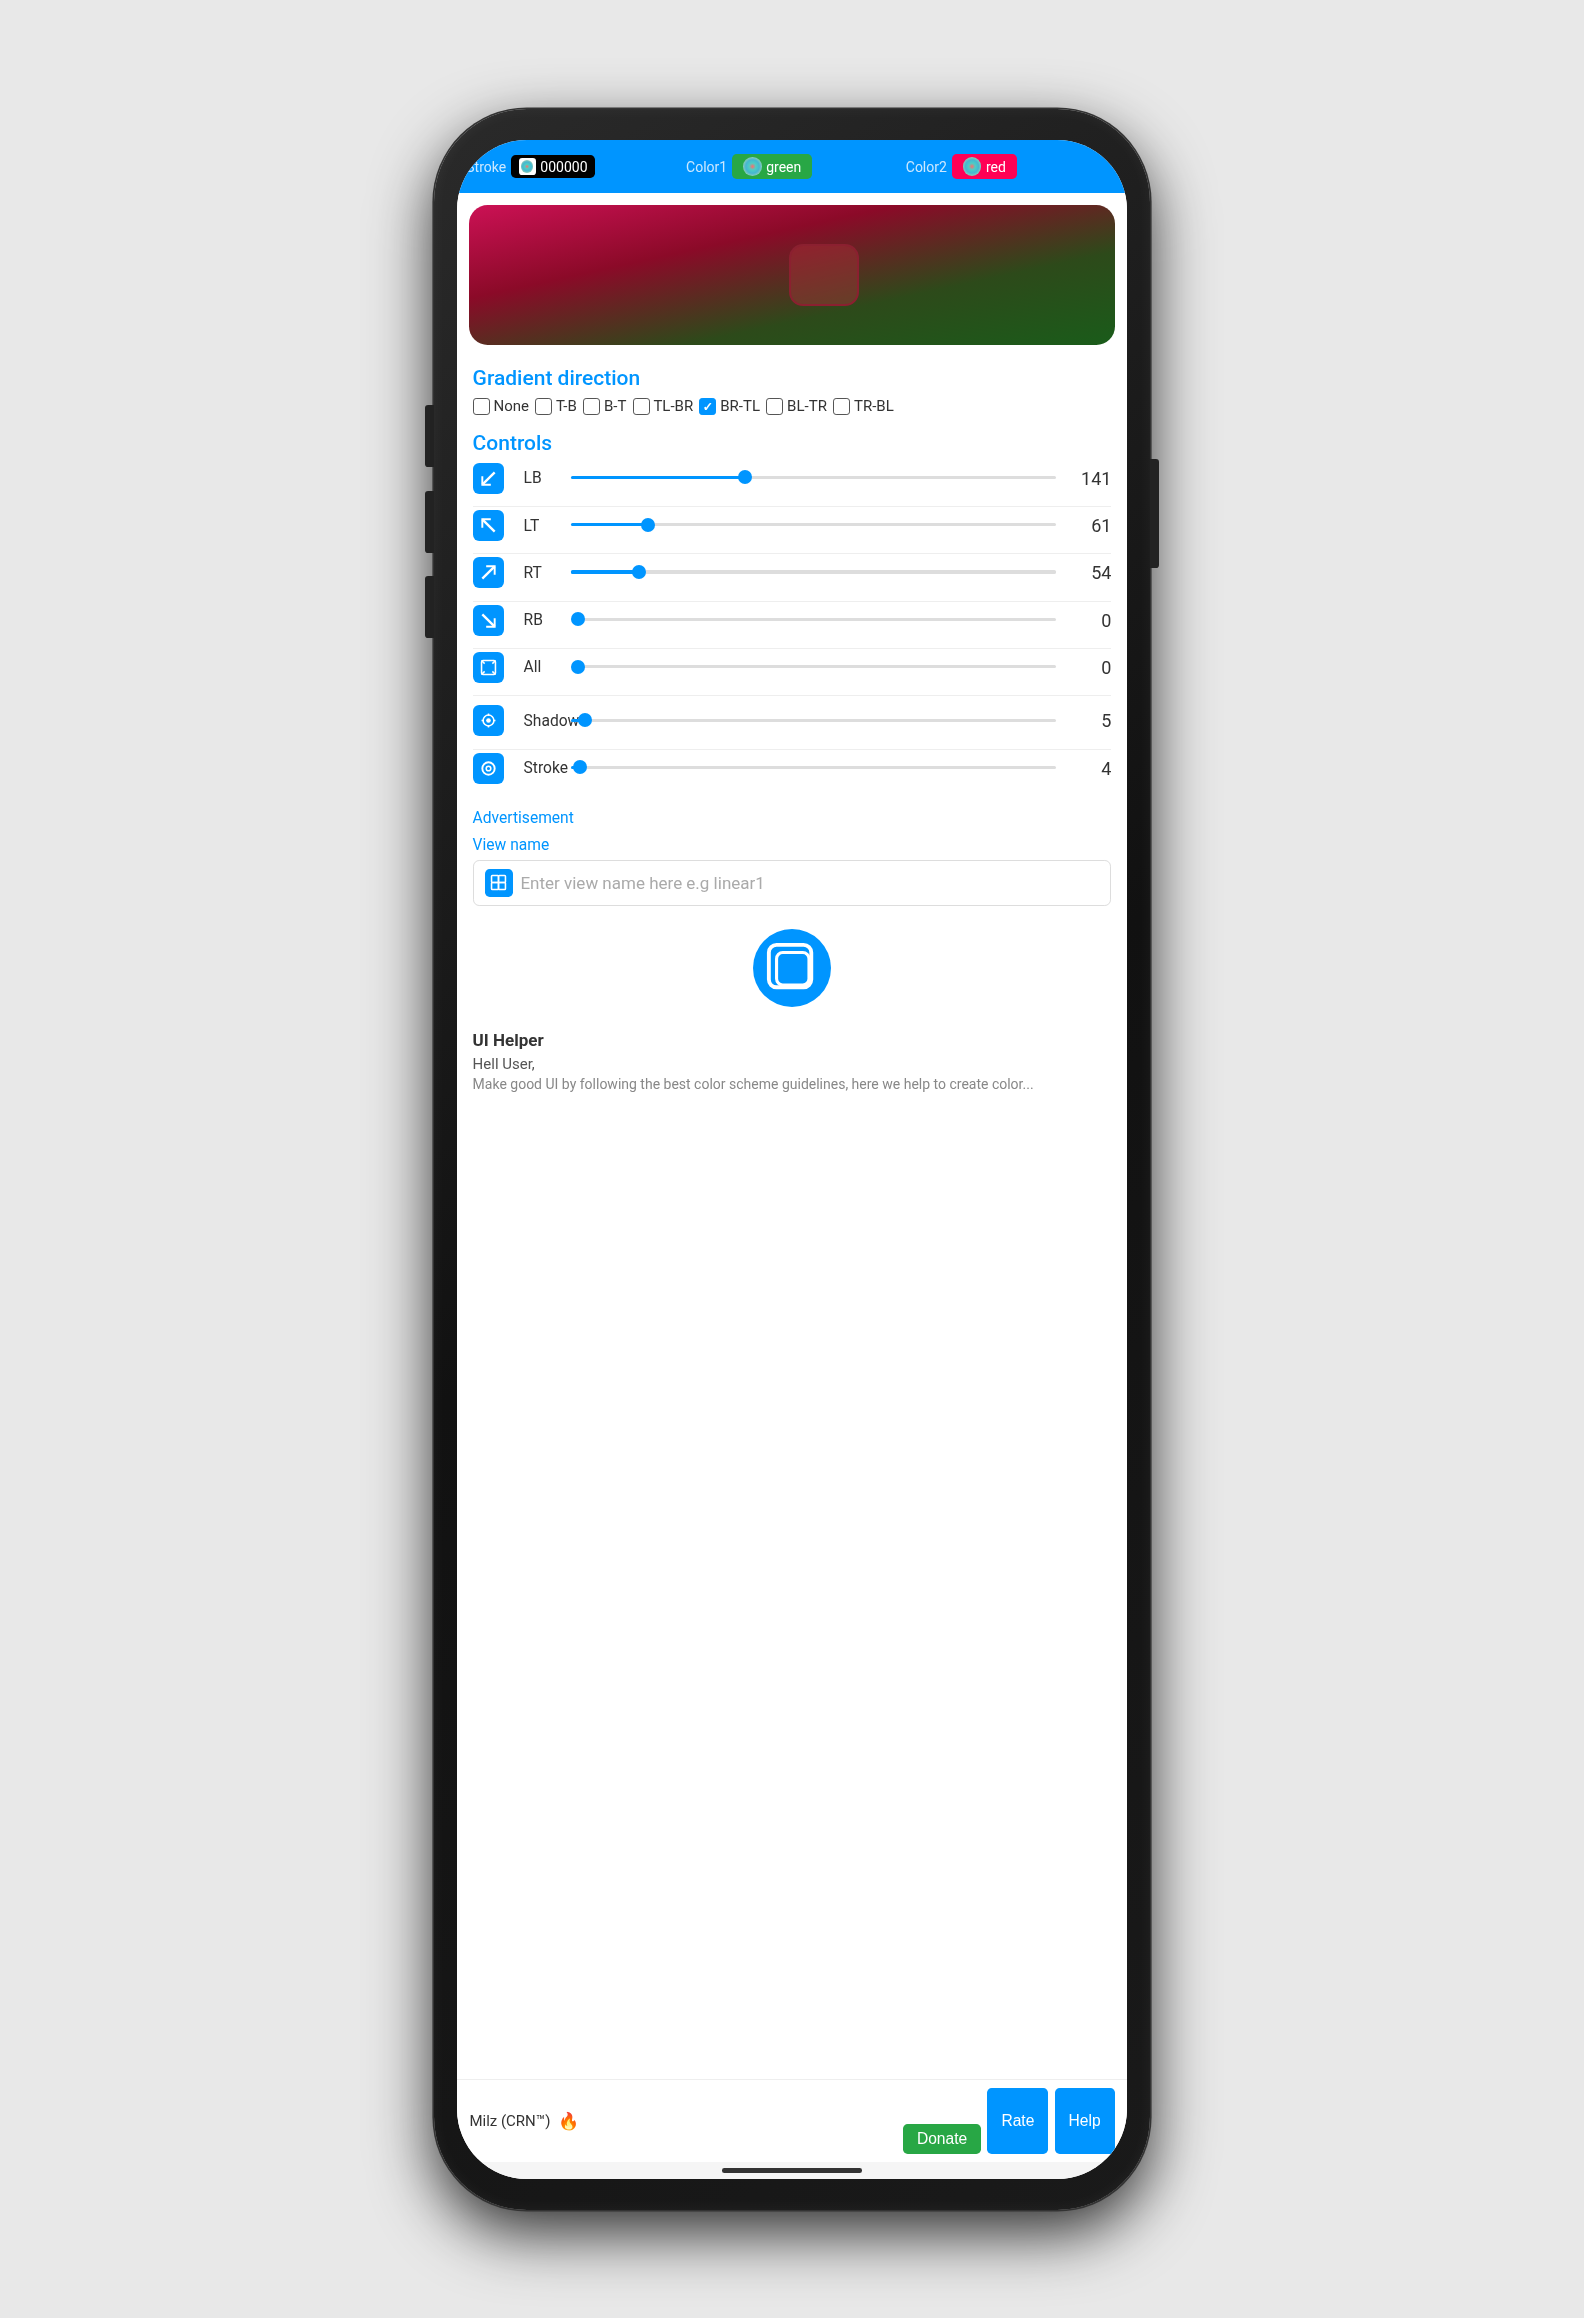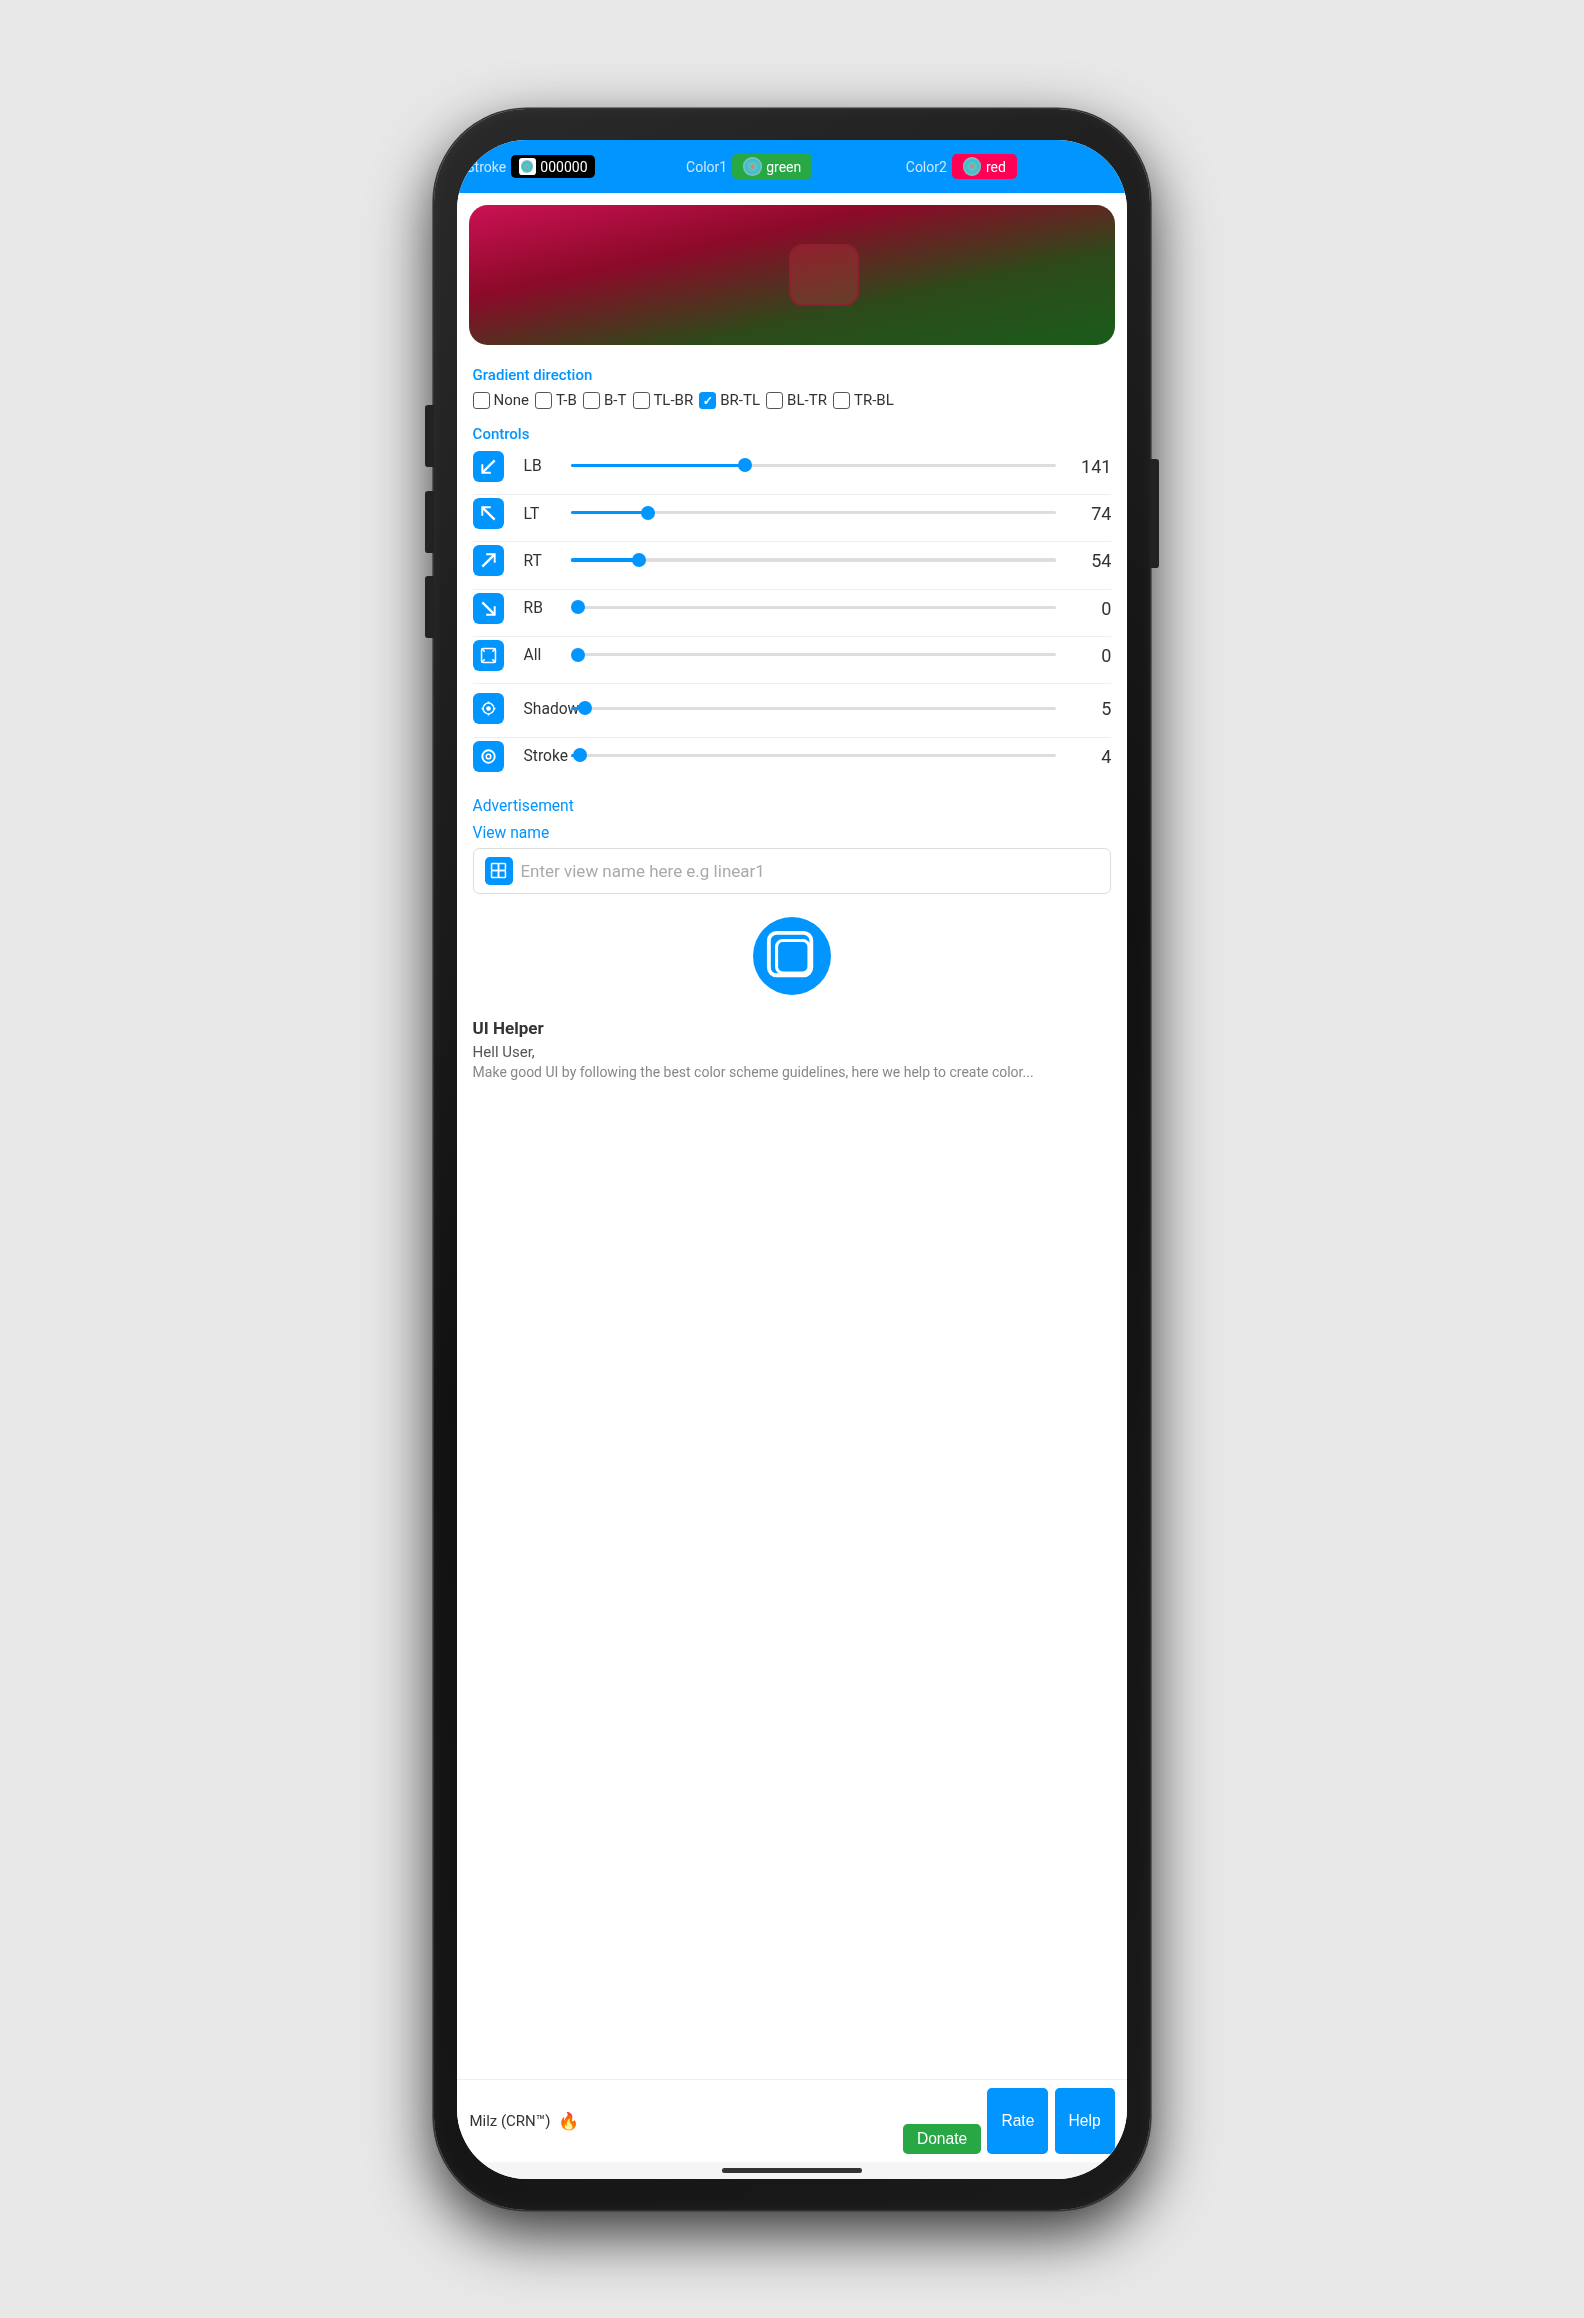--- a/index.html
+++ b/index.html
@@ -177,21 +177,21 @@
       border: 2.3px solid #8b2030;
       border-radius: 14px;
       background: rgba(180,50,60,0.4);
     }
     
     .section {
       padding: 7.8px 15.6px;
     }
     .section-title {
       color: #0095ff;
-      font-size: 15px;
+      font-size: 21px;
       font-weight: 500;
       margin-bottom: 7.8px;
     }
     .radio-group {
       display: flex;
       flex-wrap: wrap;
       gap: 6.2px;
       align-items: center;
     }
     .radio-item {
@@ -587,21 +587,21 @@
                 </svg>
             </div>
             <span class="control-label">LT</span>
             <div class="slider-container">
               <div class="slider-track">
                 <div class="slider-fill" style="width:16%">
                   <div class="slider-thumb"></div>
                 </div>
               </div>
             </div>
-            <span class="control-value">74</span>
+            <span class="control-value">61</span>
           </div>
           <div class="control-divider"></div>
 
           <div class="control-row">
             <div class="control-icon">
               <svg width="17" height="17" viewBox="0 0 22 22">
                   <line x1="19" y1="3" x2="3" y2="19" stroke="white" stroke-width="3"></line>
                   <polyline points="19,14 19,3 8,3" fill="none" stroke="white" stroke-width="2.5"></polyline>
                 </svg>
             </div>

